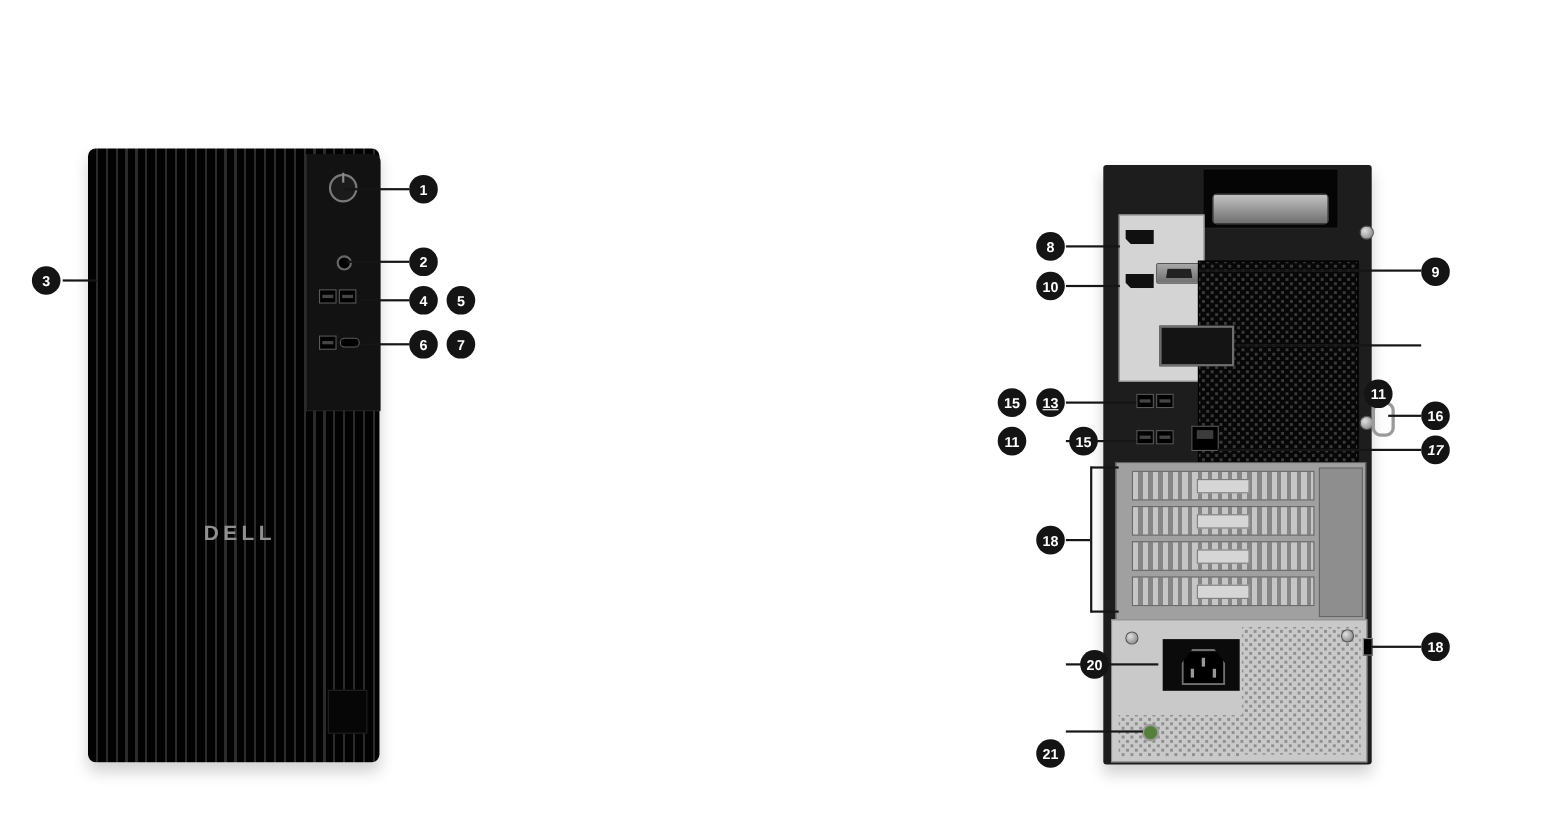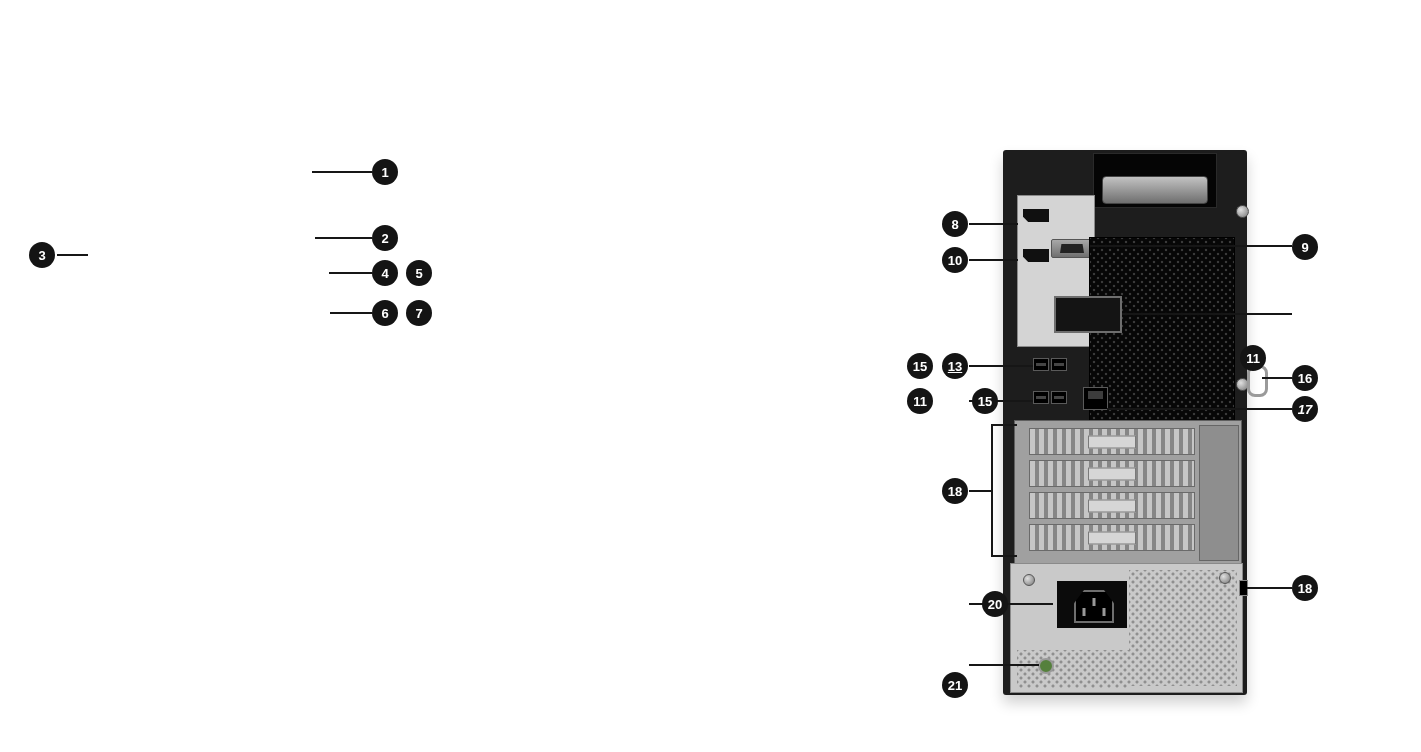--- a/index.html
+++ b/index.html
@@ -83,20 +83,31 @@
          border:1px solid #555;}
   .sec-slot{position:absolute;left:236px;top:430px;width:7px;height:14px;background:#000;
             border:1px solid #888;z-index:6;}
 </style>
 </head>
 <body>
 
 <div id="canvas">
 
 
+  <div class="tower">
+    <div class="front-panel"></div>
+    <div class="power-btn"></div>
+    <div class="jack"></div>
+    <div class="usb" style="left:210px;top:128px;"></div>
+    <div class="usb" style="left:228px;top:128px;"></div>
+    <div class="usb" style="left:210px;top:170px;"></div>
+    <div class="usbc" style="left:229px;top:172px;"></div>
+    <div class="dell-logo">DELL</div>
+    <div class="front-badge"></div>
+  </div>
 
   <div class="hline" style="left:312px;top:171px;width:60px;"></div>
   <div class="hline" style="left:315px;top:237px;width:57px;"></div>
   <div class="hline" style="left:57px;top:254px;width:31px;"></div>
   <div class="hline" style="left:329px;top:272px;width:43px;"></div>
   <div class="hline" style="left:330px;top:312px;width:42px;"></div>
 
   <div class="callout" style="left:372px;top:159px;">1</div>
   <div class="callout" style="left:372px;top:225px;">2</div>
   <div class="callout" style="left:29px;top:242px;">3</div>

